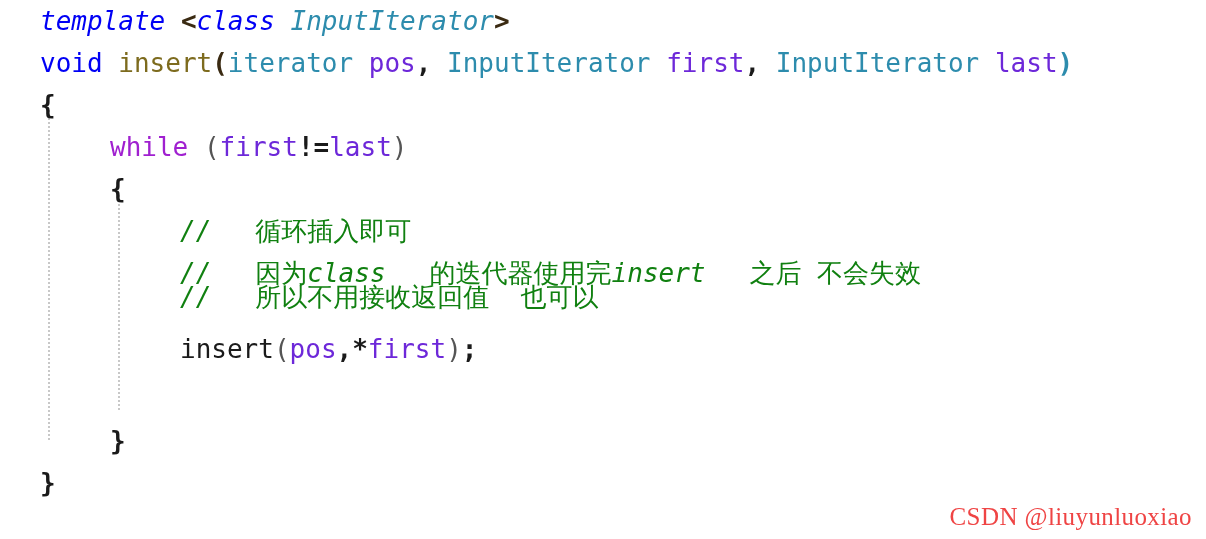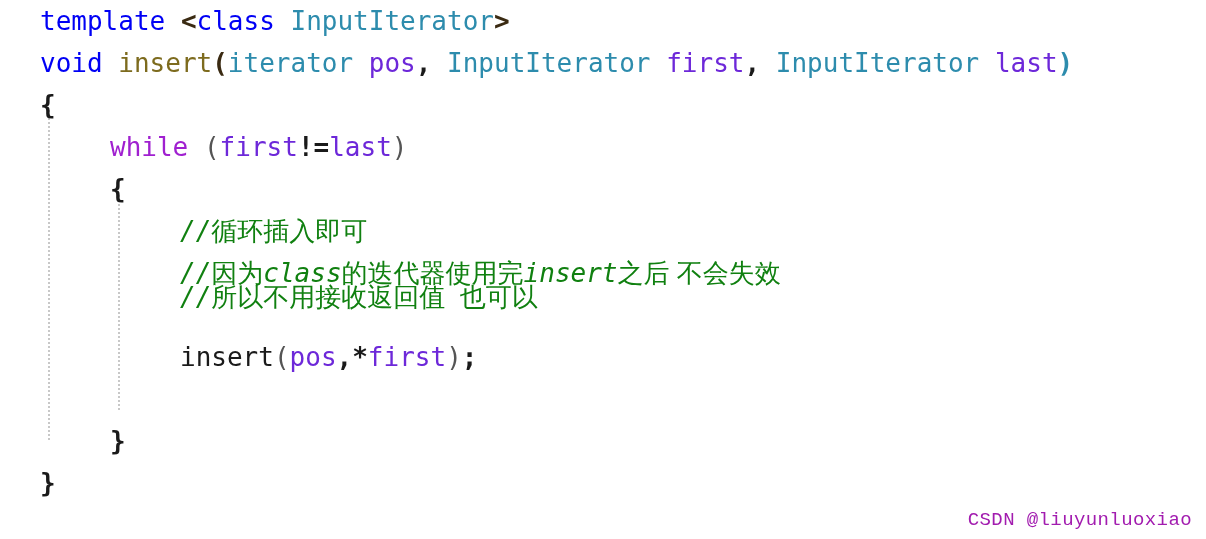--- a/index.html
+++ b/index.html
@@ -52,54 +52,55 @@
   .tok-punct     { color: #1a1a1a; font-weight: 600; }  
   .tok-angle     { color: #3a2a12; font-weight: 600; }  
   .tok-paren-t   { color: #2d8cad; font-weight: 600; }  
   .tok-paren     { color: #555555; }            
   .tok-comment   {
     color: #108010;
     font-style: italic;
     font-family: "DejaVu Sans Mono", "Liberation Mono", monospace;
   }
   .tok-comment .cjk {
-    font-family: Liberation Sans, sans-serif;
+    font-family: Liberation Mono, monospace;
     font-style: normal;
+    margin-left: 44px;
   }
 
   
   #watermark {
     position: absolute;
     right: 14px;
     bottom: 8px;
-    font-family: Liberation Mono, monospace;
-    font-size: 19px;
-    color: #a21caf;
+    font-family: Liberation Serif, serif;
+    font-size: 25px;
+    color: #ef4444;
     letter-spacing: 0.4px;
     white-space: nowrap;
     user-select: none;
   }
 </style>
 </head>
 <body>
 
 <div id="screenshot">
 
   <div id="code-area">
 
   <div class="indent-guide" style="left: 48px; top: 110px; height: 330px;"></div>
       <div class="indent-guide" style="left: 118px; top: 195px; height: 215px;"></div>
-      <div class="code-line" style="top: 0px; left: 40px;"><span class="tok-keyword">template</span><span class="tok-func"> </span><span class="tok-angle">&lt;</span><span class="tok-keyword">class</span><span class="tok-func"> </span><span class="tok-type">InputIterator</span><span class="tok-angle">&gt;</span></div>
+      <div class="code-line" style="top: 0px; left: 40px; font-style: italic;"><span class="tok-keyword">template</span><span class="tok-func"> </span><span class="tok-angle">&lt;</span><span class="tok-keyword">class</span><span class="tok-func"> </span><span class="tok-type">InputIterator</span><span class="tok-angle">&gt;</span></div>
       <div class="code-line" style="top: 42px; left: 40px;"><span class="tok-keyword">void</span><span class="tok-func"> </span><span class="tok-funcdecl">insert</span><span class="tok-angle">(</span><span class="tok-type">iterator</span><span class="tok-func"> </span><span class="tok-ident">pos</span><span class="tok-punct">,</span><span class="tok-func"> </span><span class="tok-type">InputIterator</span><span class="tok-func"> </span><span class="tok-ident">first</span><span class="tok-punct">,</span><span class="tok-func"> </span><span class="tok-type">InputIterator</span><span class="tok-func"> </span><span class="tok-ident">last</span><span class="tok-paren-t">)</span></div>
       <div class="code-line" style="top: 84px; left: 40px;"><span class="tok-punct">{</span></div>
       <div class="code-line" style="top: 126px; left: 110px; text-align: right;"><span class="tok-control">while</span><span class="tok-func"> </span><span class="tok-paren">(</span><span class="tok-ident">first</span><span class="tok-punct">!=</span><span class="tok-ident">last</span><span class="tok-paren">)</span></div>
       <div class="code-line" style="top: 168px; left: 110px;"><span class="tok-punct">{</span></div>
       <div class="code-line" style="top: 210px; left: 180px;"><span class="tok-comment">//</span><span class="tok-comment"><span class="cjk">循环插入即可</span></span></div>
       <div class="code-line" style="top: 252px; left: 180px;"><span class="tok-comment">//</span><span class="tok-comment"><span class="cjk">因为</span></span><span class="tok-comment">class</span><span class="tok-comment"><span class="cjk">的迭代器使用完</span></span><span class="tok-comment">insert</span><span class="tok-comment"><span class="cjk">之后 不会失效</span></span></div>
       <div class="code-line" style="top: 276px; left: 180px;"><span class="tok-comment">//</span><span class="tok-comment"><span class="cjk">所以不用接收返回值  也可以</span></span></div>
-      <div class="code-line" style="top: 336px; left: 180px;"><span class="tok-func">insert</span><span class="tok-paren">(</span><span class="tok-ident">pos</span><span class="tok-punct">,</span><span class="tok-punct">*</span><span class="tok-ident">first</span><span class="tok-paren">)</span><span class="tok-punct">;</span></div>
+      <div class="code-line" style="top: 328px; left: 180px;"><span class="tok-func">insert</span><span class="tok-paren">(</span><span class="tok-ident">pos</span><span class="tok-punct">,</span><span class="tok-punct">*</span><span class="tok-ident">first</span><span class="tok-paren">)</span><span class="tok-punct">;</span></div>
       <div class="code-line" style="top: 420px; left: 110px;"><span class="tok-punct">}</span></div>
       <div class="code-line" style="top: 462px; left: 40px;"><span class="tok-punct">}</span></div>
     </div>
 
   <div id="watermark">CSDN @liuyunluoxiao</div>
 
 </div>
 
 </body></html>

